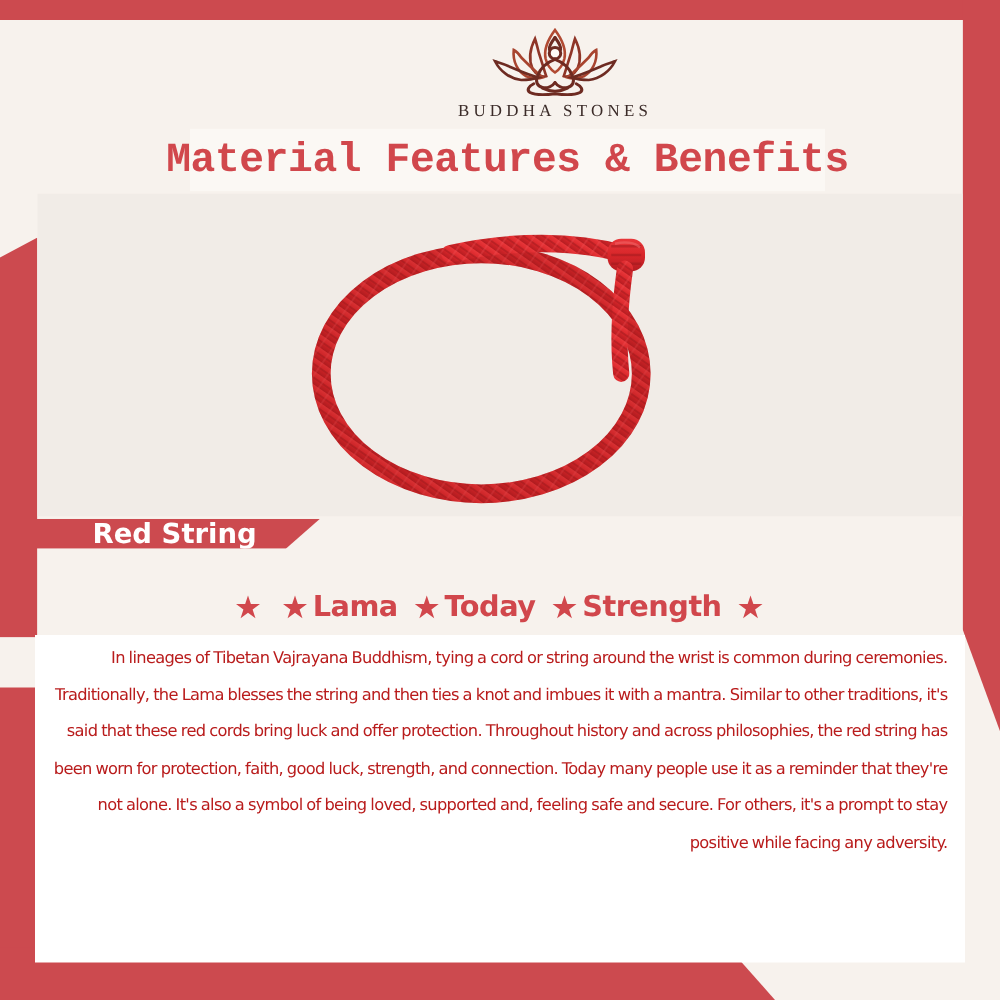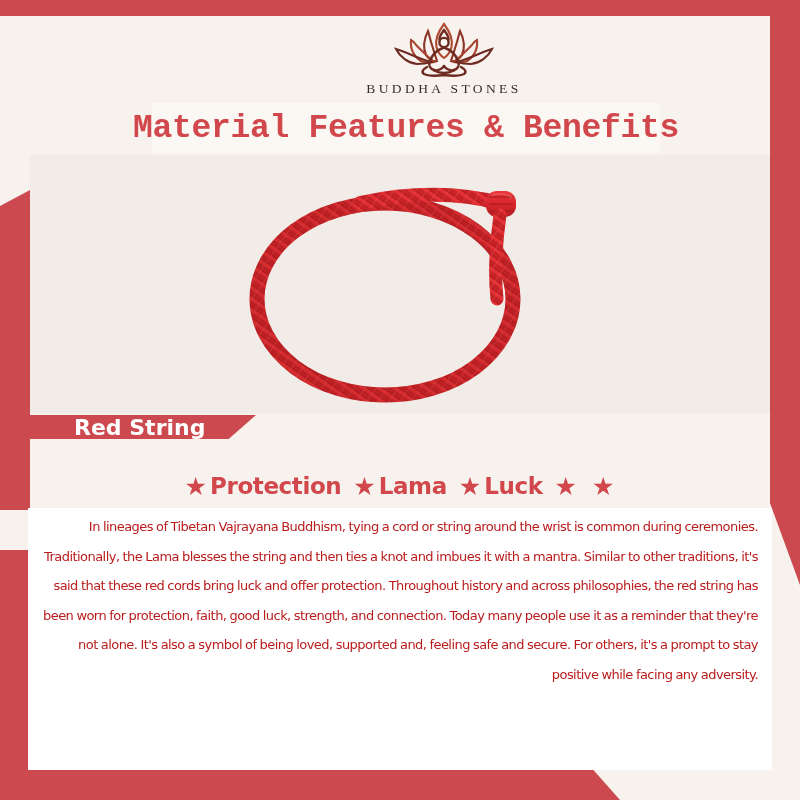--- a/index.html
+++ b/index.html
@@ -219,32 +219,32 @@
     </svg>
   </div>
 
   <div class="ribbon">
     <span class="ribbon-text">Red String</span>
   </div>
 
   <div class="features">
     <div class="feature">
       <span class="star">★</span>
-      <span class="feature-label">Protection</span>
     </div>
     <div class="feature">
       <span class="star">★</span>
       <span class="feature-label">Lama</span>
     </div>
     <div class="feature">
       <span class="star">★</span>
-      <span class="feature-label">Luck</span>
-    </div>
-    <div class="feature">
-      <span class="star">★</span>
+      <span class="feature-label">Today</span>
+    </div>
+    <div class="feature">
+      <span class="star">★</span>
+      <span class="feature-label">Strength</span>
     </div>
     <div class="feature">
       <span class="star">★</span>
     </div>
   </div>
 
   <div class="copy-panel">
     <p class="copy-text">In lineages of Tibetan Vajrayana Buddhism, tying a cord or string around the wrist is common during ceremonies. Traditionally, the Lama blesses the string and then ties a knot and imbues it with a mantra. Similar to other traditions, it's said that these red cords bring luck and offer protection. Throughout history and across philosophies, the red string has been worn for protection, faith, good luck, strength, and connection. Today many people use it as a reminder that they're not alone. It's also a symbol of being loved, supported and, feeling safe and secure. For others, it's a prompt to stay positive while facing any adversity.</p>
   </div>
 

